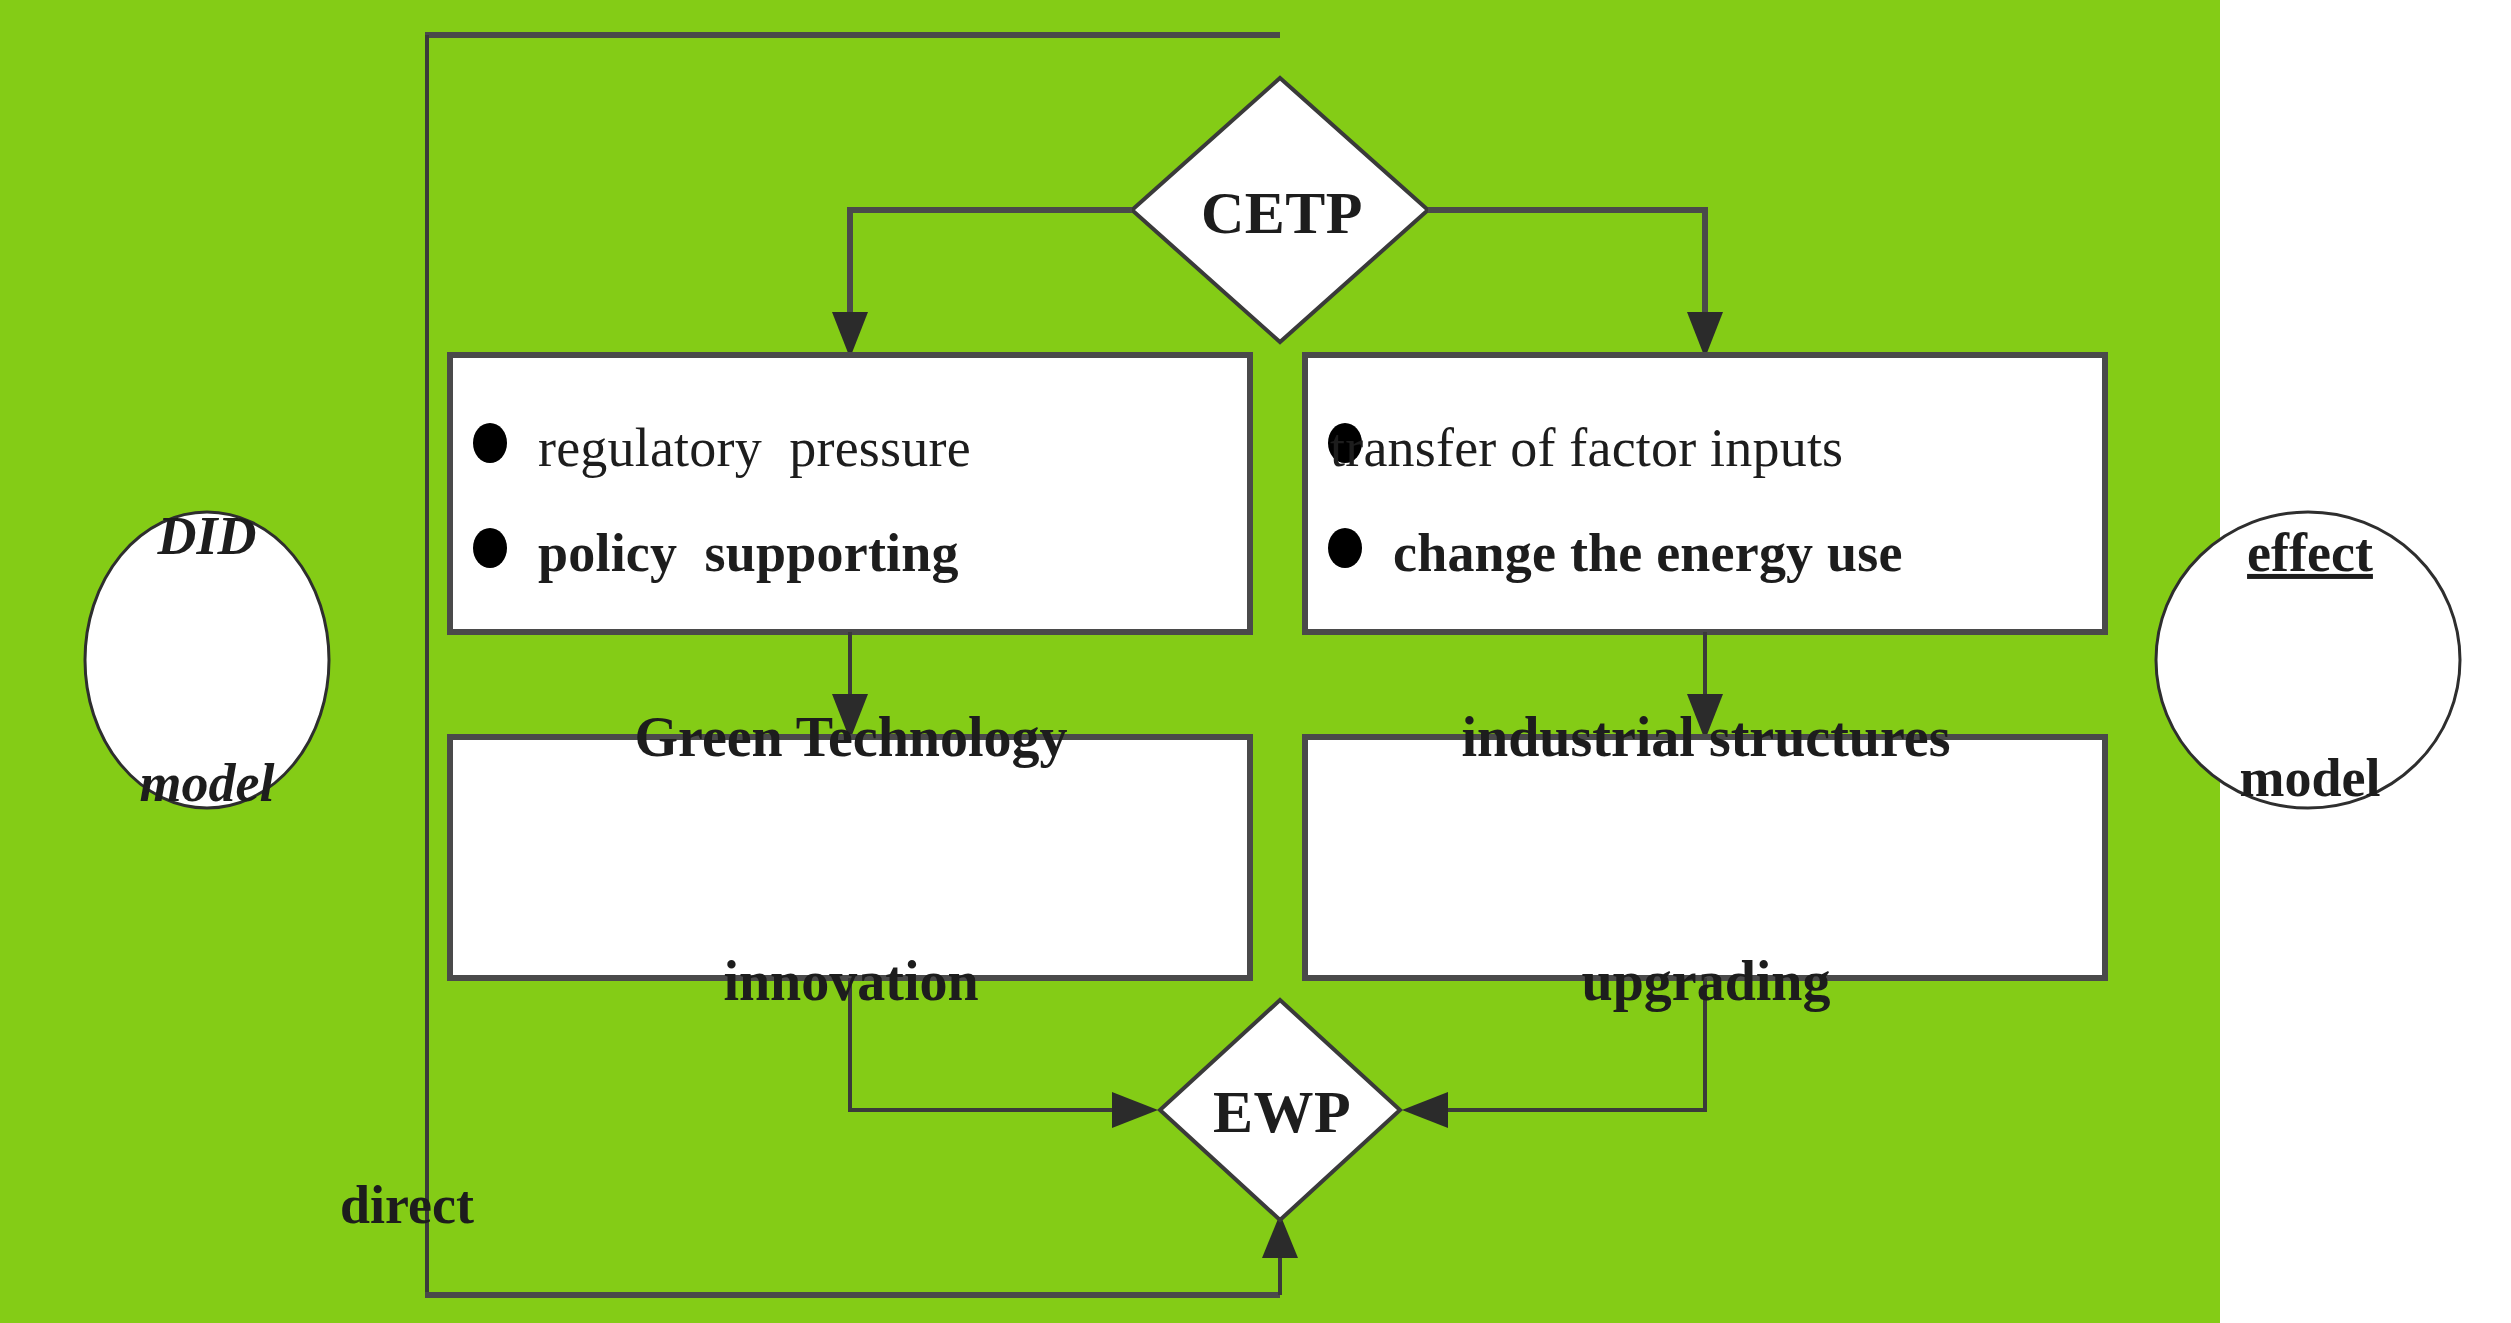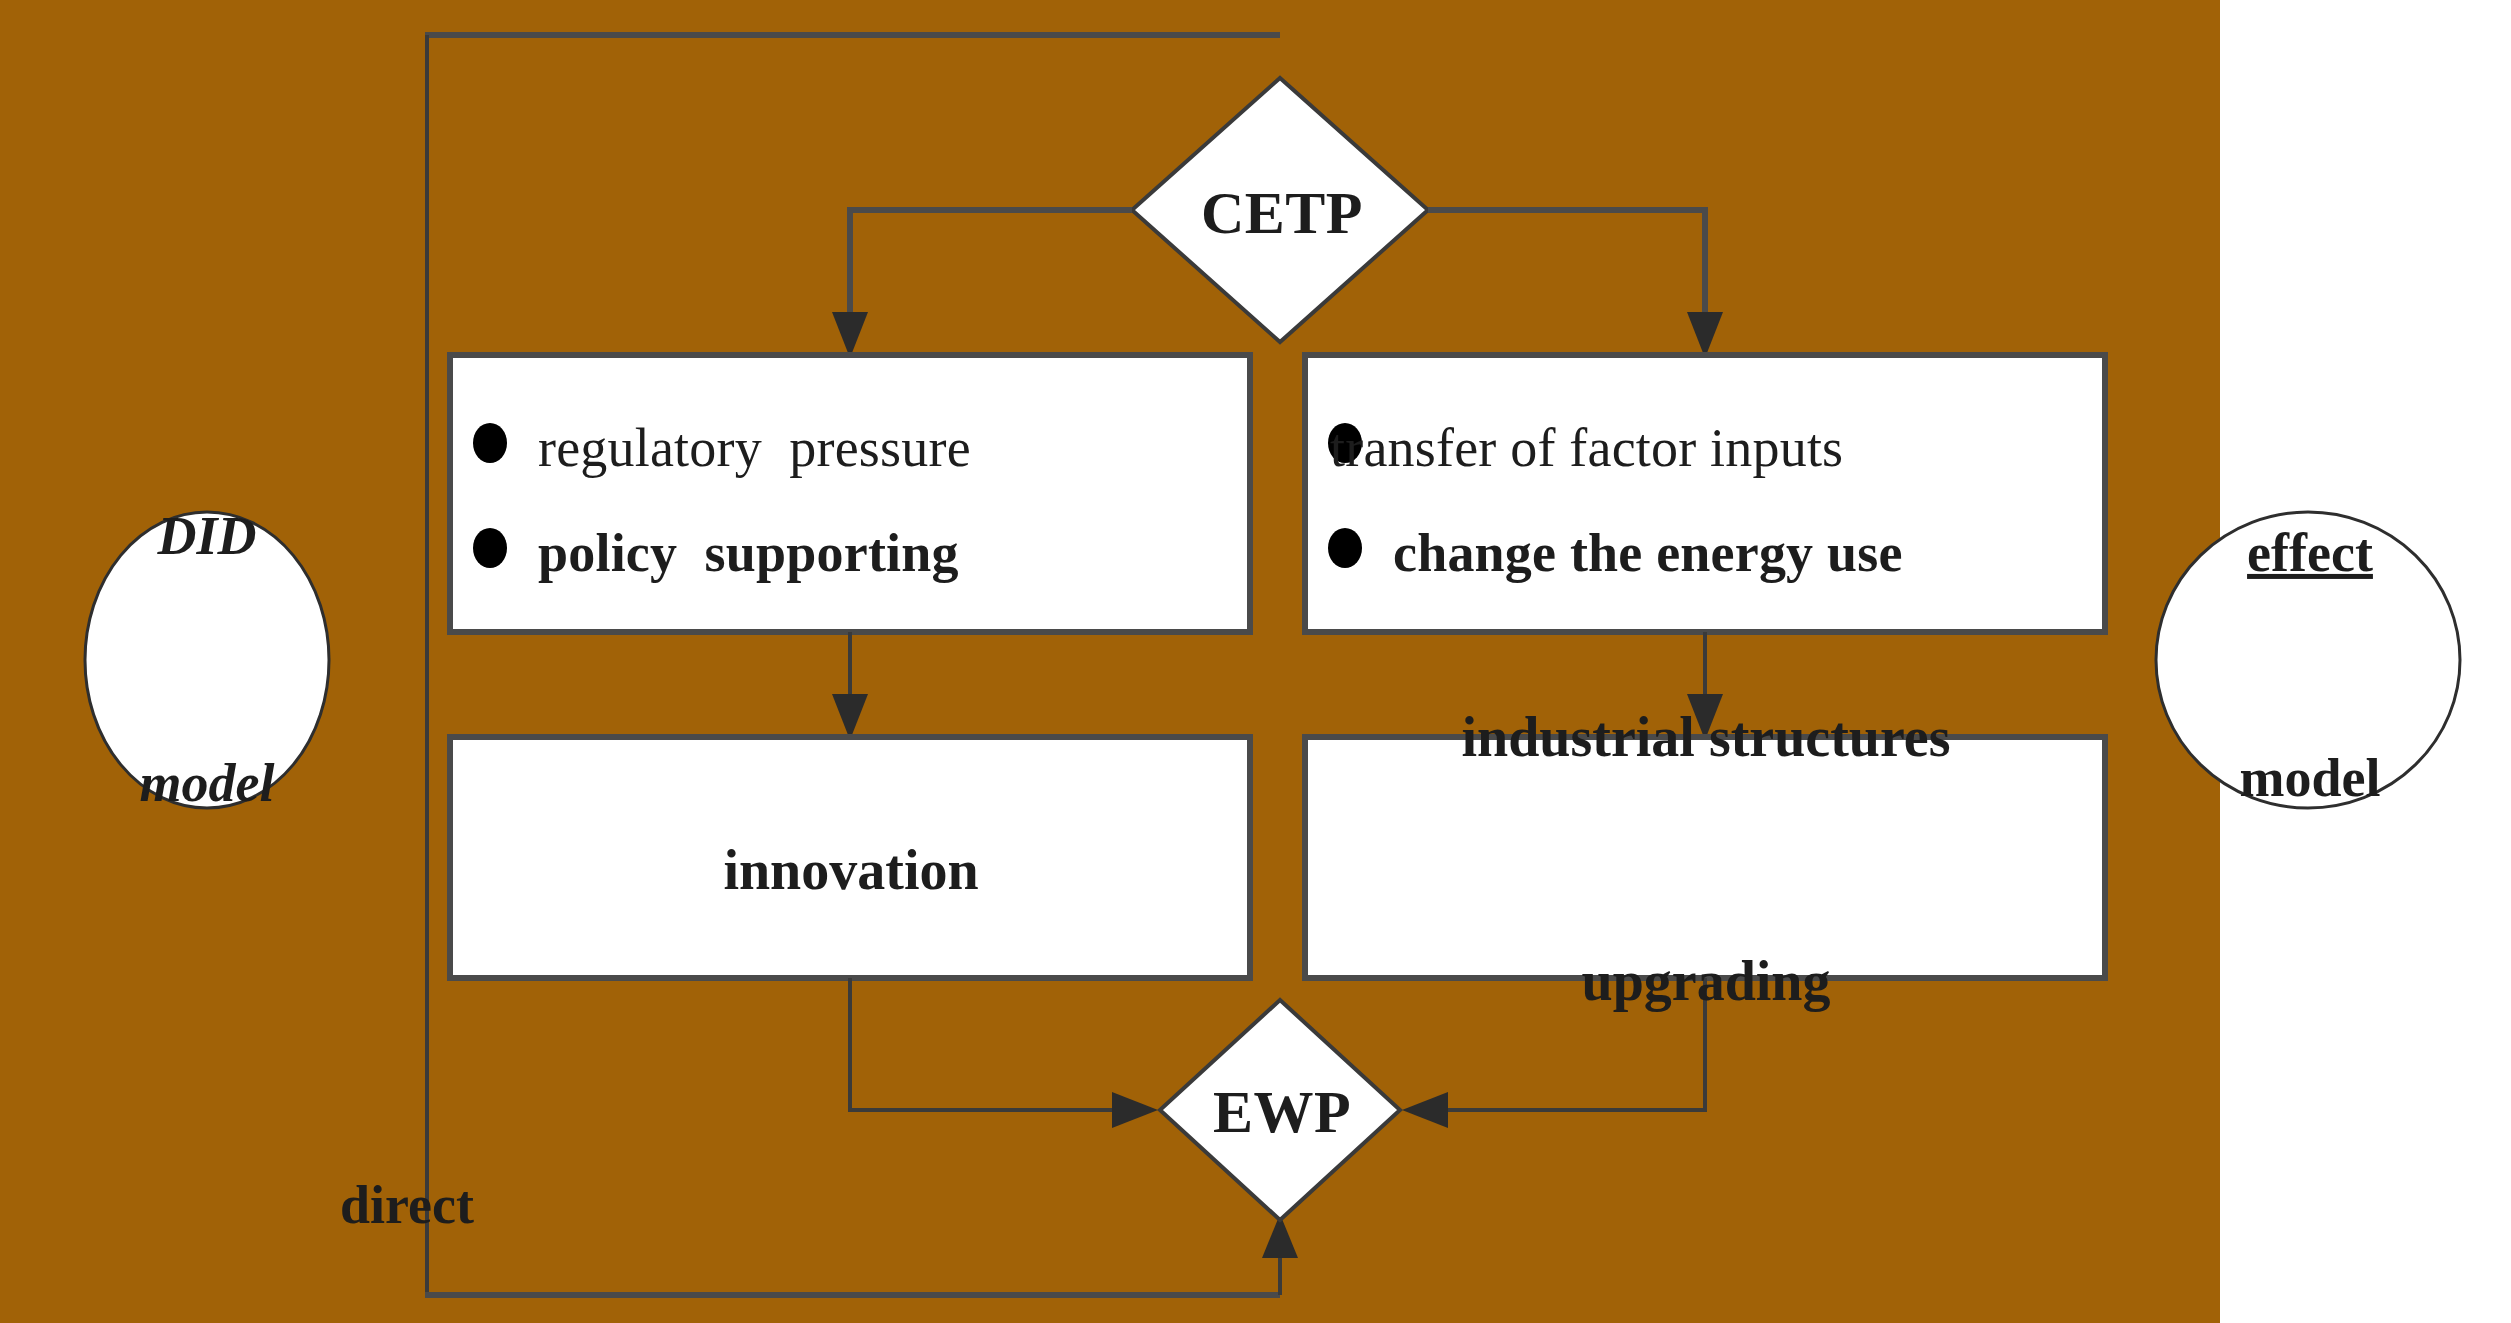--- a/index.html
+++ b/index.html
@@ -11,21 +11,21 @@
   body {
     width: 2511px;
     height: 1323px;
     font-family: "Liberation Serif", "DejaVu Serif", serif;
     overflow: hidden;
   }
   #diagram-root {
     position: relative;
     width: 2220px;
     height: 1323px;
-    background: #a16207;
+    background: #84cc16;
   }
   svg#flow-canvas {
     position: absolute;
     top: 0;
     left: 0;
     width: 2511px;
     height: 1323px;
   }
   .shape-stroke {
     fill: #ffffff;
@@ -171,20 +171,21 @@
     <div style="margin-top:12px;">model</div>
   </div>
 
   <div class="txt bullet-text" style="left:538px; top:413px;">regulatory  pressure</div>
   <div class="txt bullet-text bold" style="left:538px; top:518px;">policy  supporting</div>
 
   <div class="txt bullet-text" style="left:1330px; top:413px;">transfer of factor inputs</div>
   <div class="txt bullet-text bold" style="left:1393px; top:518px;">change the energy use</div>
 
   <div class="txt txt-center box-label" style="left:851px; top:860px; width:790px;">
+    <div>Green Technology</div>
     <div style="margin-top:22px;">innovation</div>
   </div>
 
   <div class="txt txt-center box-label" style="left:1706px; top:860px; width:790px;">
     <div>industrial structures</div>
     <div style="margin-top:22px;">upgrading</div>
   </div>
 
   <div class="txt edge-label" style="left:340px; top:1030px;">
     <div>direct</div>

